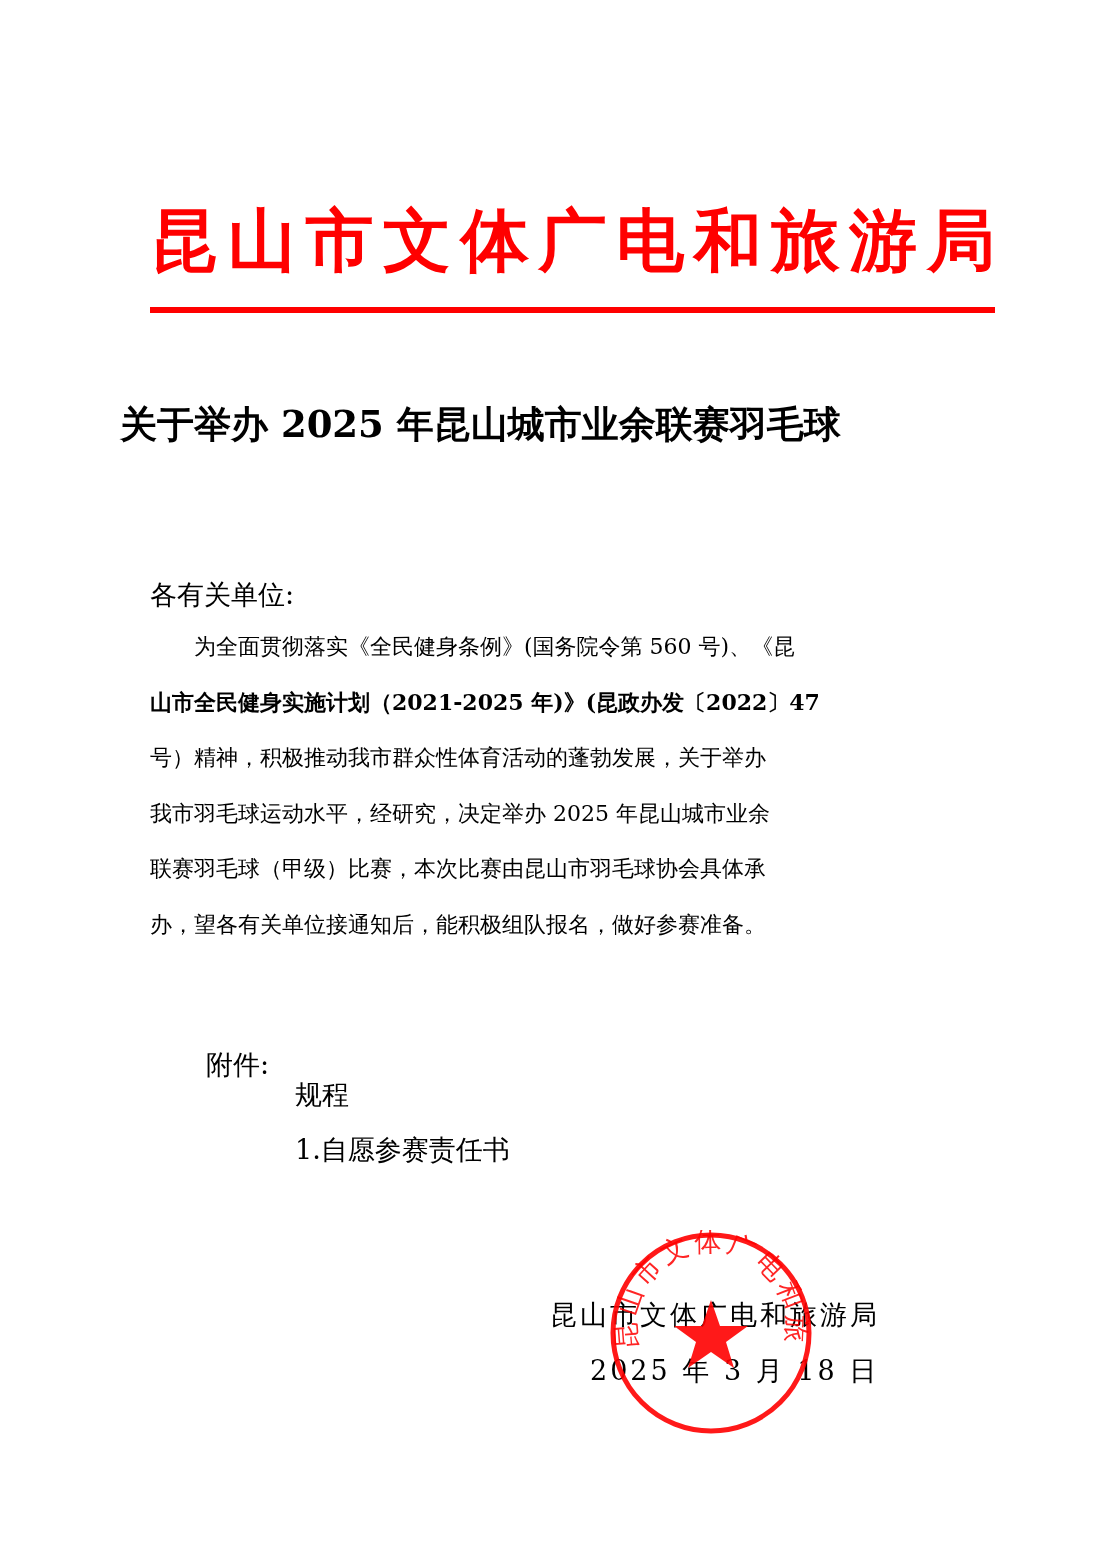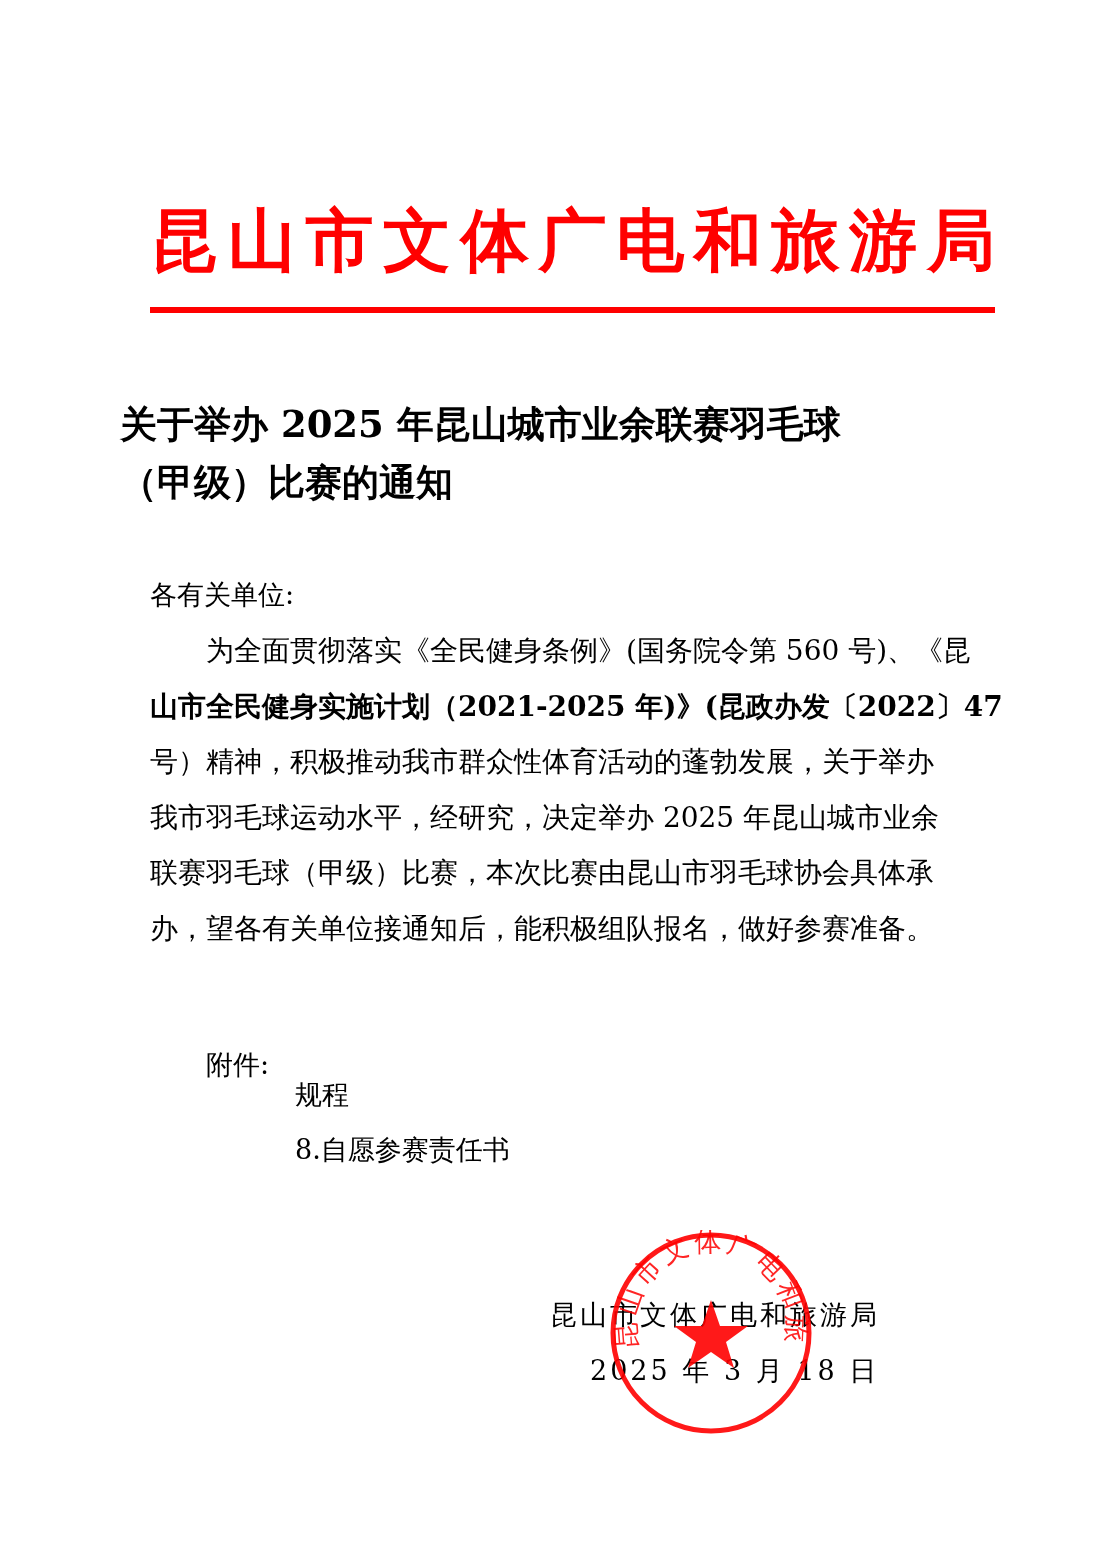--- a/index.html
+++ b/index.html
@@ -13,21 +13,21 @@
   }
   .org-header span { display: inline-block; }
   .red-rule { position: absolute; left: 150px; top: 307px; width: 845px; height: 6px; background: #ff0000; }
   .title {
     position: absolute; left: 120px; top: 395px; width: 880px; text-align: left;
     font-size: 37px; font-weight: bold; line-height: 58px;
     font-family: "DejaVu Serif", "Liberation Serif", serif;
   }
   .title div { white-space: nowrap; }
   .salutation { position: absolute; left: 150px; top: 567px; font-size: 27px; line-height: 55px; text-align: right; }
-  .para-line { position: absolute; left: 150px; width: 826px; font-size: 28px; white-space: nowrap; display: flex; justify-content: space-between; text-align: right; }
+  .para-line { position: absolute; left: 150px; width: 826px; font-size: 22px; white-space: nowrap; display: flex; justify-content: space-between; text-align: right; }
   .attach { position: absolute; font-size: 27px; white-space: nowrap; }
   .sign { position: absolute; font-size: 27px; white-space: nowrap; letter-spacing: 3px; }
   .seal { position: absolute; left: 608px; top: 1230px; width: 206px; height: 206px; }
 </style>
 </head>
 <body>
 
 <div class="page">
 
   <div class="org-header">
@@ -41,35 +41,34 @@
     <span>和</span>
     <span>旅</span>
     <span>游</span>
     <span>局</span>
   </div>
 
   <div class="red-rule"></div>
 
   <div class="title">
     <div>关于举办 2025 年昆山城市业余联赛羽毛球</div>
-    <div>（甲级）比赛的通知</div>
   </div>
 
   <div class="salutation">各有关单位:</div>
 
   <div class="para-line" style="top:632px;">　　为全面贯彻落实《全民健身条例》(国务院令第 560 号)、《昆</div>
   <div class="para-line" style="top:688px;font-weight:bold;">山市全民健身实施计划（2021-2025 年)》(昆政办发〔2022〕47</div>
   <div class="para-line" style="top:743px;">号）精神，积极推动我市群众性体育活动的蓬勃发展，关于举办</div>
   <div class="para-line" style="top:799px;">我市羽毛球运动水平，经研究，决定举办 2025 年昆山城市业余</div>
   <div class="para-line" style="top:854px;">联赛羽毛球（甲级）比赛，本次比赛由昆山市羽毛球协会具体承</div>
   <div class="para-line" style="top:910px;">办，望各有关单位接通知后，能积极组队报名，做好参赛准备。</div>
 
   <div class="attach" style="left:206px; top:1022px;margin-top:25px;">附件:</div>
   <div class="attach" style="left:295px; top:1077px;">规程</div>
-  <div class="attach" style="left:295px; top:1132px;">8.自愿参赛责任书</div>
+  <div class="attach" style="left:295px; top:1132px;">1.自愿参赛责任书</div>
 
   <div class="sign" style="left:550px; top:1297px;">昆山市文体广电和旅游局</div>
   <div class="sign" style="left:590px; top:1353px;">2025 年 3 月 18 日</div>
 
   <svg class="seal" viewBox="0 0 206 206">
     <defs>
       <path id="sealArc" d="M 30 118 A 76 76 0 1 1 176 118" fill="none"></path>
     </defs>
     <circle cx="103" cy="103" r="98" fill="none" stroke="#ff0000" stroke-width="5" opacity="0.9"></circle>
     <text font-size="27" fill="#ff0000" opacity="0.85" font-family="DejaVu Sans, sans-serif" letter-spacing="4">

